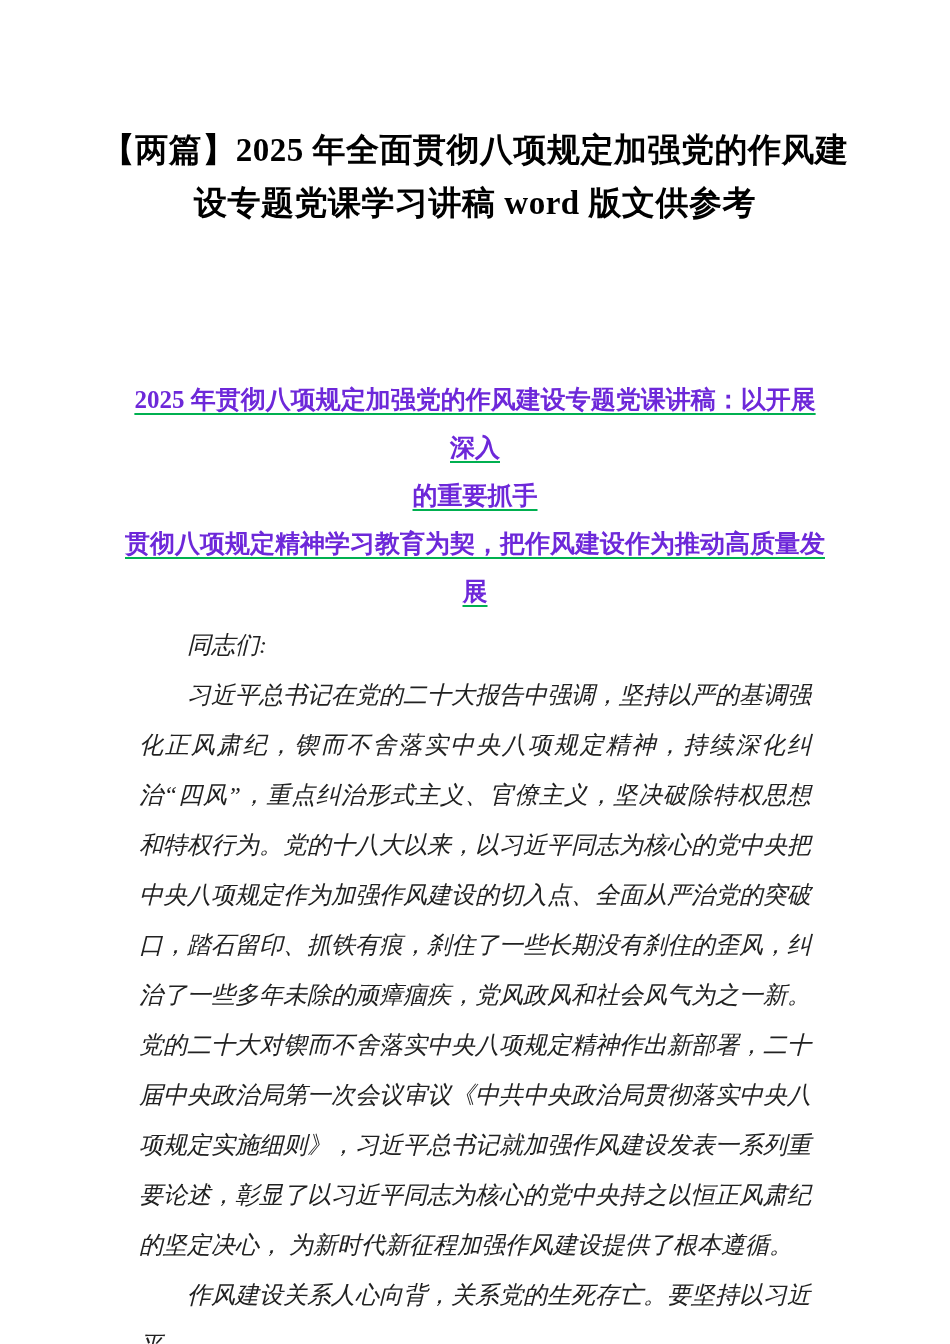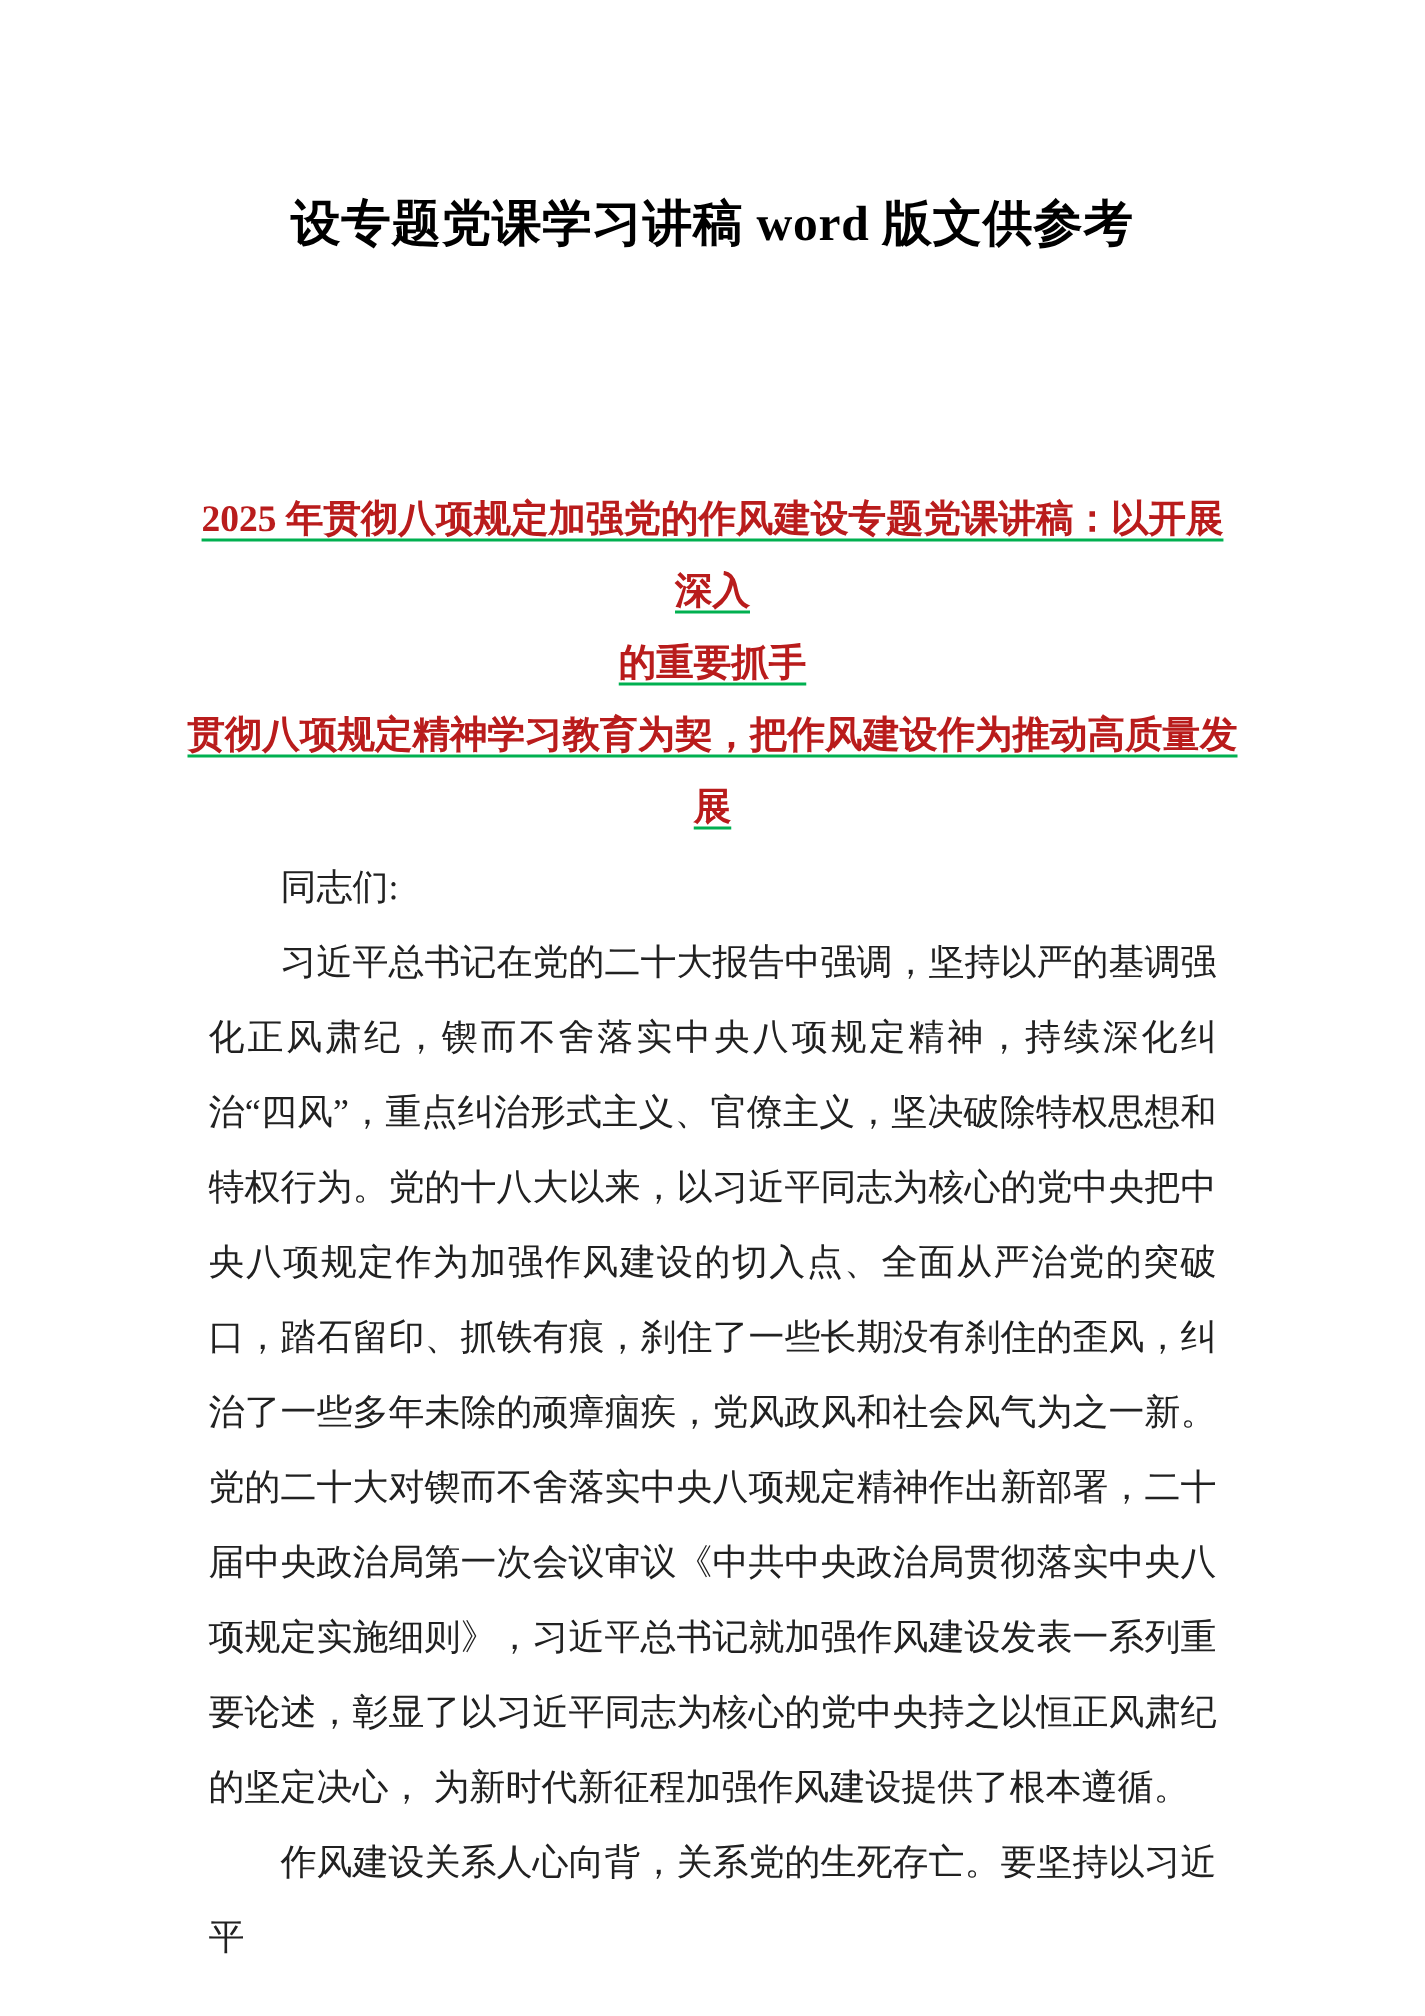--- a/index.html
+++ b/index.html
@@ -28,21 +28,21 @@
     color: #000000;
     letter-spacing: 0.5px;
   }
   .section-heading {
     width: 700px;
     margin: 146px auto 0 auto;
     text-align: center;
     font-size: 25px;
     line-height: 48px;
     font-weight: 700;
-    color: #b91c1c;
+    color: #6d28d9;
   }
   .section-heading .heading-line-text {
     text-decoration: underline;
     -webkit-text-decoration-color: #00B050;
     text-decoration-color: #00B050;
     text-decoration-thickness: 2px;
     text-underline-offset: 5px;
   }
   .doc-body {
     width: 672px;
@@ -50,28 +50,30 @@
     font-size: 24px;
     line-height: 50px;
     color: #212121;
     text-align: justify;
     text-justify: inter-ideograph;
   }
   .doc-body p {
     margin: 0;
     padding: 0;
     text-indent: 2em;
+    font-style: italic;
   }
 </style>
 </head>
 <body>
 
 <div class="page">
 
   <div class="doc-title">
+    <div>【两篇】2025 年全面贯彻八项规定加强党的作风建</div>
     <div>设专题党课学习讲稿 word 版文供参考</div>
   </div>
 
   <div class="section-heading">
     <div><span class="heading-line-text">2025 年贯彻八项规定加强党的作风建设专题党课讲稿：以开展深入</span></div>
     <div><span class="heading-line-text">的重要抓手</span></div>
     <div><span class="heading-line-text">贯彻八项规定精神学习教育为契，把作风建设作为推动高质量发展</span></div>
   </div>
 
   <div class="doc-body">

